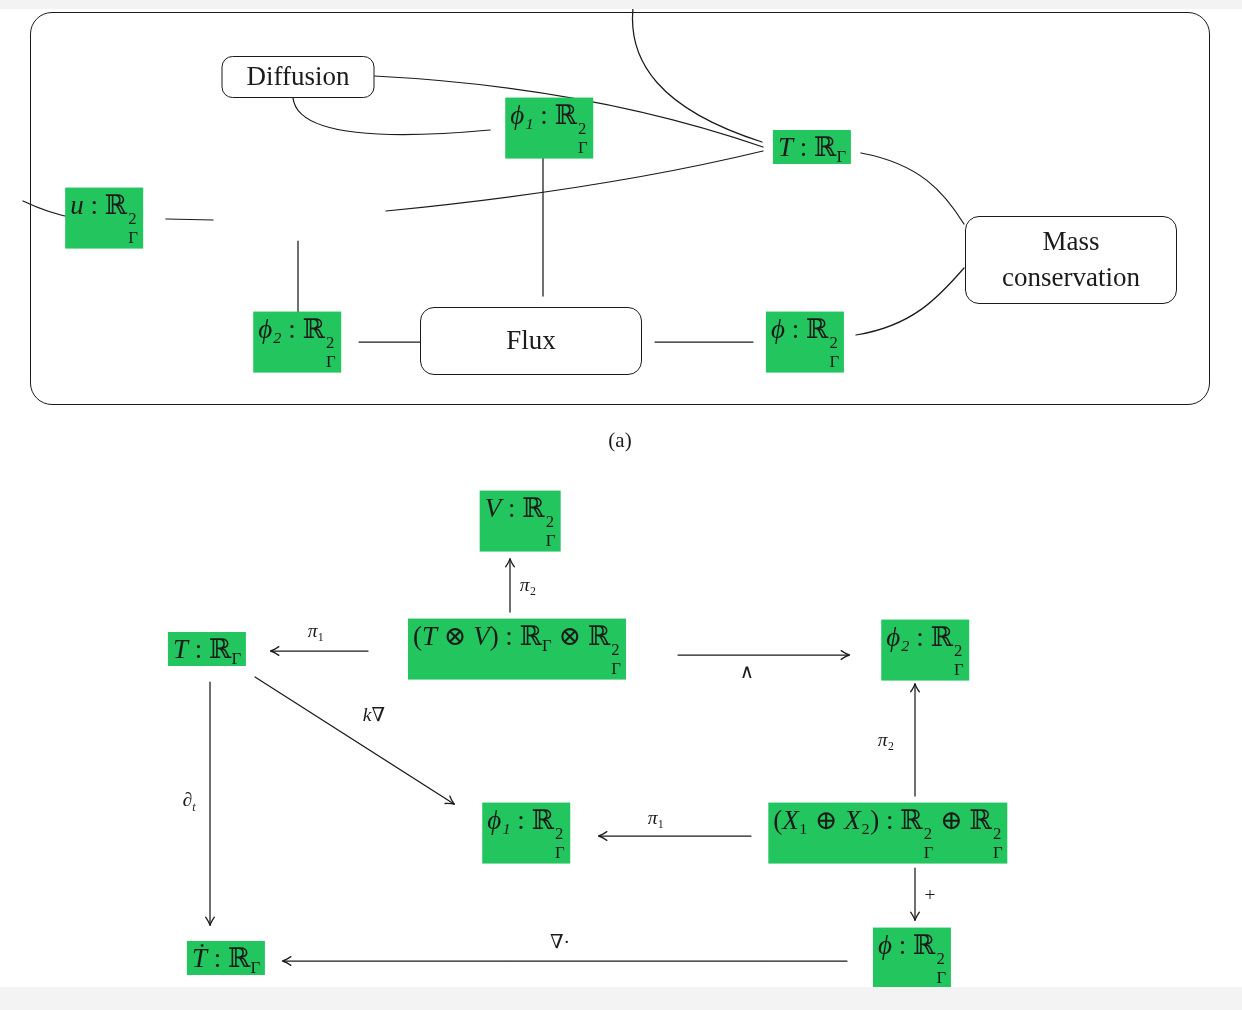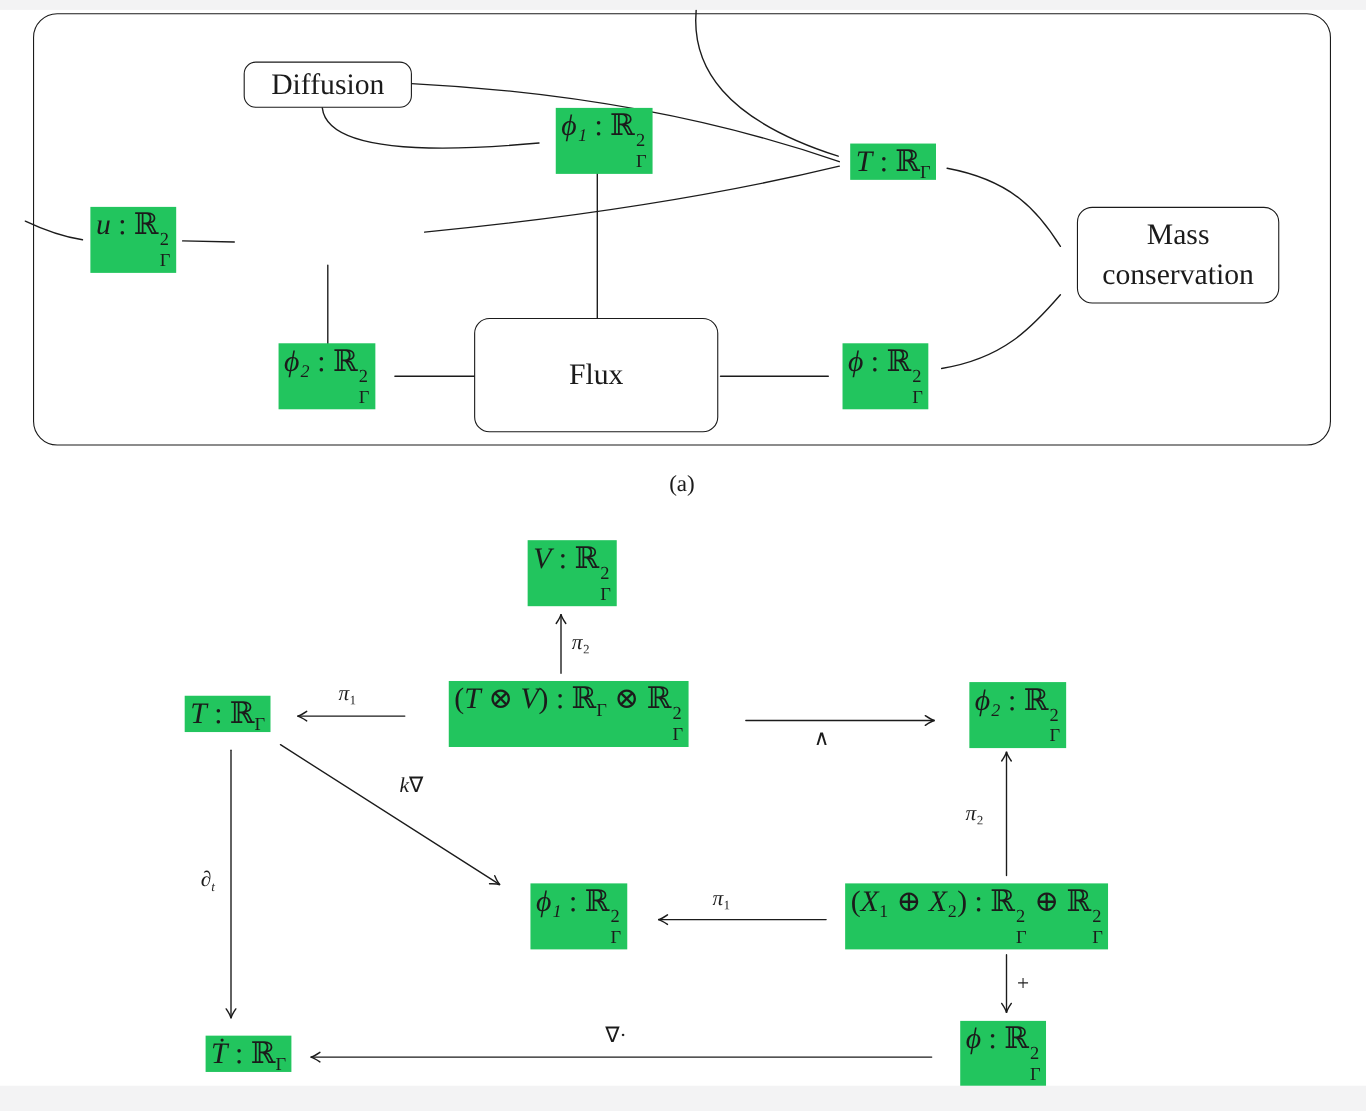--- a/index.html
+++ b/index.html
@@ -12,21 +12,21 @@
   .frame{position:absolute;left:30px;top:12px;width:1180px;height:393px;border:1.4px solid #1b1b1b;border-radius:22px;background:#fff;z-index:1;}
   svg.wires{position:absolute;left:0;top:0;width:1242px;height:1010px;z-index:2;}
   svg.wires path{stroke:#1b1b1b;stroke-width:1.25;fill:none;stroke-linecap:round;}
   .box{position:absolute;transform:translate(-50%,-50%);background:#fff;border:1.4px solid #1b1b1b;
        display:flex;flex-direction:column;align-items:center;justify-content:center;
        z-index:3;font-size:27px;line-height:1.32;text-align:center;}
   .box.small{border-radius:11px;}
   .box.big{border-radius:14px;}
   .mnode{position:absolute;transform:translate(-50%,-50%);background:#22c55e;padding:1px 5px;z-index:3;
          font-size:27px;white-space:nowrap;}
-  .mlabel{position:absolute;transform:translate(-50%,-50%);z-index:3;font-size:19.5px;white-space:nowrap;background:#fff;padding:0 2px;font-family:Liberation Serif, serif;}
+  .mlabel{position:absolute;transform:translate(-50%,-50%);z-index:3;font-size:19.5px;white-space:nowrap;background:#fff;padding:0 2px;}
   .caption{position:absolute;transform:translate(-50%,-50%);font-size:21px;z-index:3;}
   .it{font-style:italic;}
   sup,sub{font-size:0.62em;line-height:0;}
   .stack{display:inline-flex;flex-direction:column;align-items:flex-start;font-size:0.62em;line-height:1.12;vertical-align:-0.62em;margin-left:1px;}
 </style>
 </head>
 <body>
 
 <div class="canvas">
 
@@ -62,29 +62,29 @@
     <path d="M 210,682 L 210,925" marker-end="url(#arrowhead)"></path>
     <path d="M 915,796 L 915,684" marker-end="url(#arrowhead)"></path>
     <path d="M 751,836 L 599,836" marker-end="url(#arrowhead)"></path>
     <path d="M 915,868 L 915,920" marker-end="url(#arrowhead)"></path>
     <path d="M 847,961 L 283,961" marker-end="url(#arrowhead)"></path>
   </svg>
 
   <div class="box small" style="left:298px;top:77px;width:153px;height:42px">
     <div>Diffusion</div>
   </div>
-  <div class="box big" style="left:542px;top:341px;width:222px;height:104px">
+  <div class="box big" style="left:531px;top:341px;width:222px;height:68px">
     <div>Flux</div>
   </div>
-  <div class="box big" style="left:1071px;top:232px;width:184px;height:88px">
+  <div class="box big" style="left:1071px;top:260px;width:212px;height:88px">
     <div>Mass</div>
     <div>conservation</div>
   </div>
 
-  <div class="mnode" style="left:121px;top:218px"><span class="it">u</span><span> : </span><span>ℝ</span><span class="stack">
+  <div class="mnode" style="left:104px;top:218px"><span class="it">u</span><span> : </span><span>ℝ</span><span class="stack">
         <span>2</span>
         <span>Γ</span>
       </span></div>
   <div class="mnode" style="left:549px;top:128px"><span class="it">ϕ</span><span class="it">₁</span><span> : </span><span>ℝ</span><span class="stack">
         <span>2</span>
         <span>Γ</span>
       </span></div>
   <div class="mnode" style="left:812px;top:147px"><span class="it">T</span><span> : </span><span>ℝ</span><sub>Γ</sub></div>
   <div class="mnode" style="left:297px;top:342px"><span class="it">ϕ</span><span class="it">₂</span><span> : </span><span>ℝ</span><span class="stack">
         <span>2</span>

